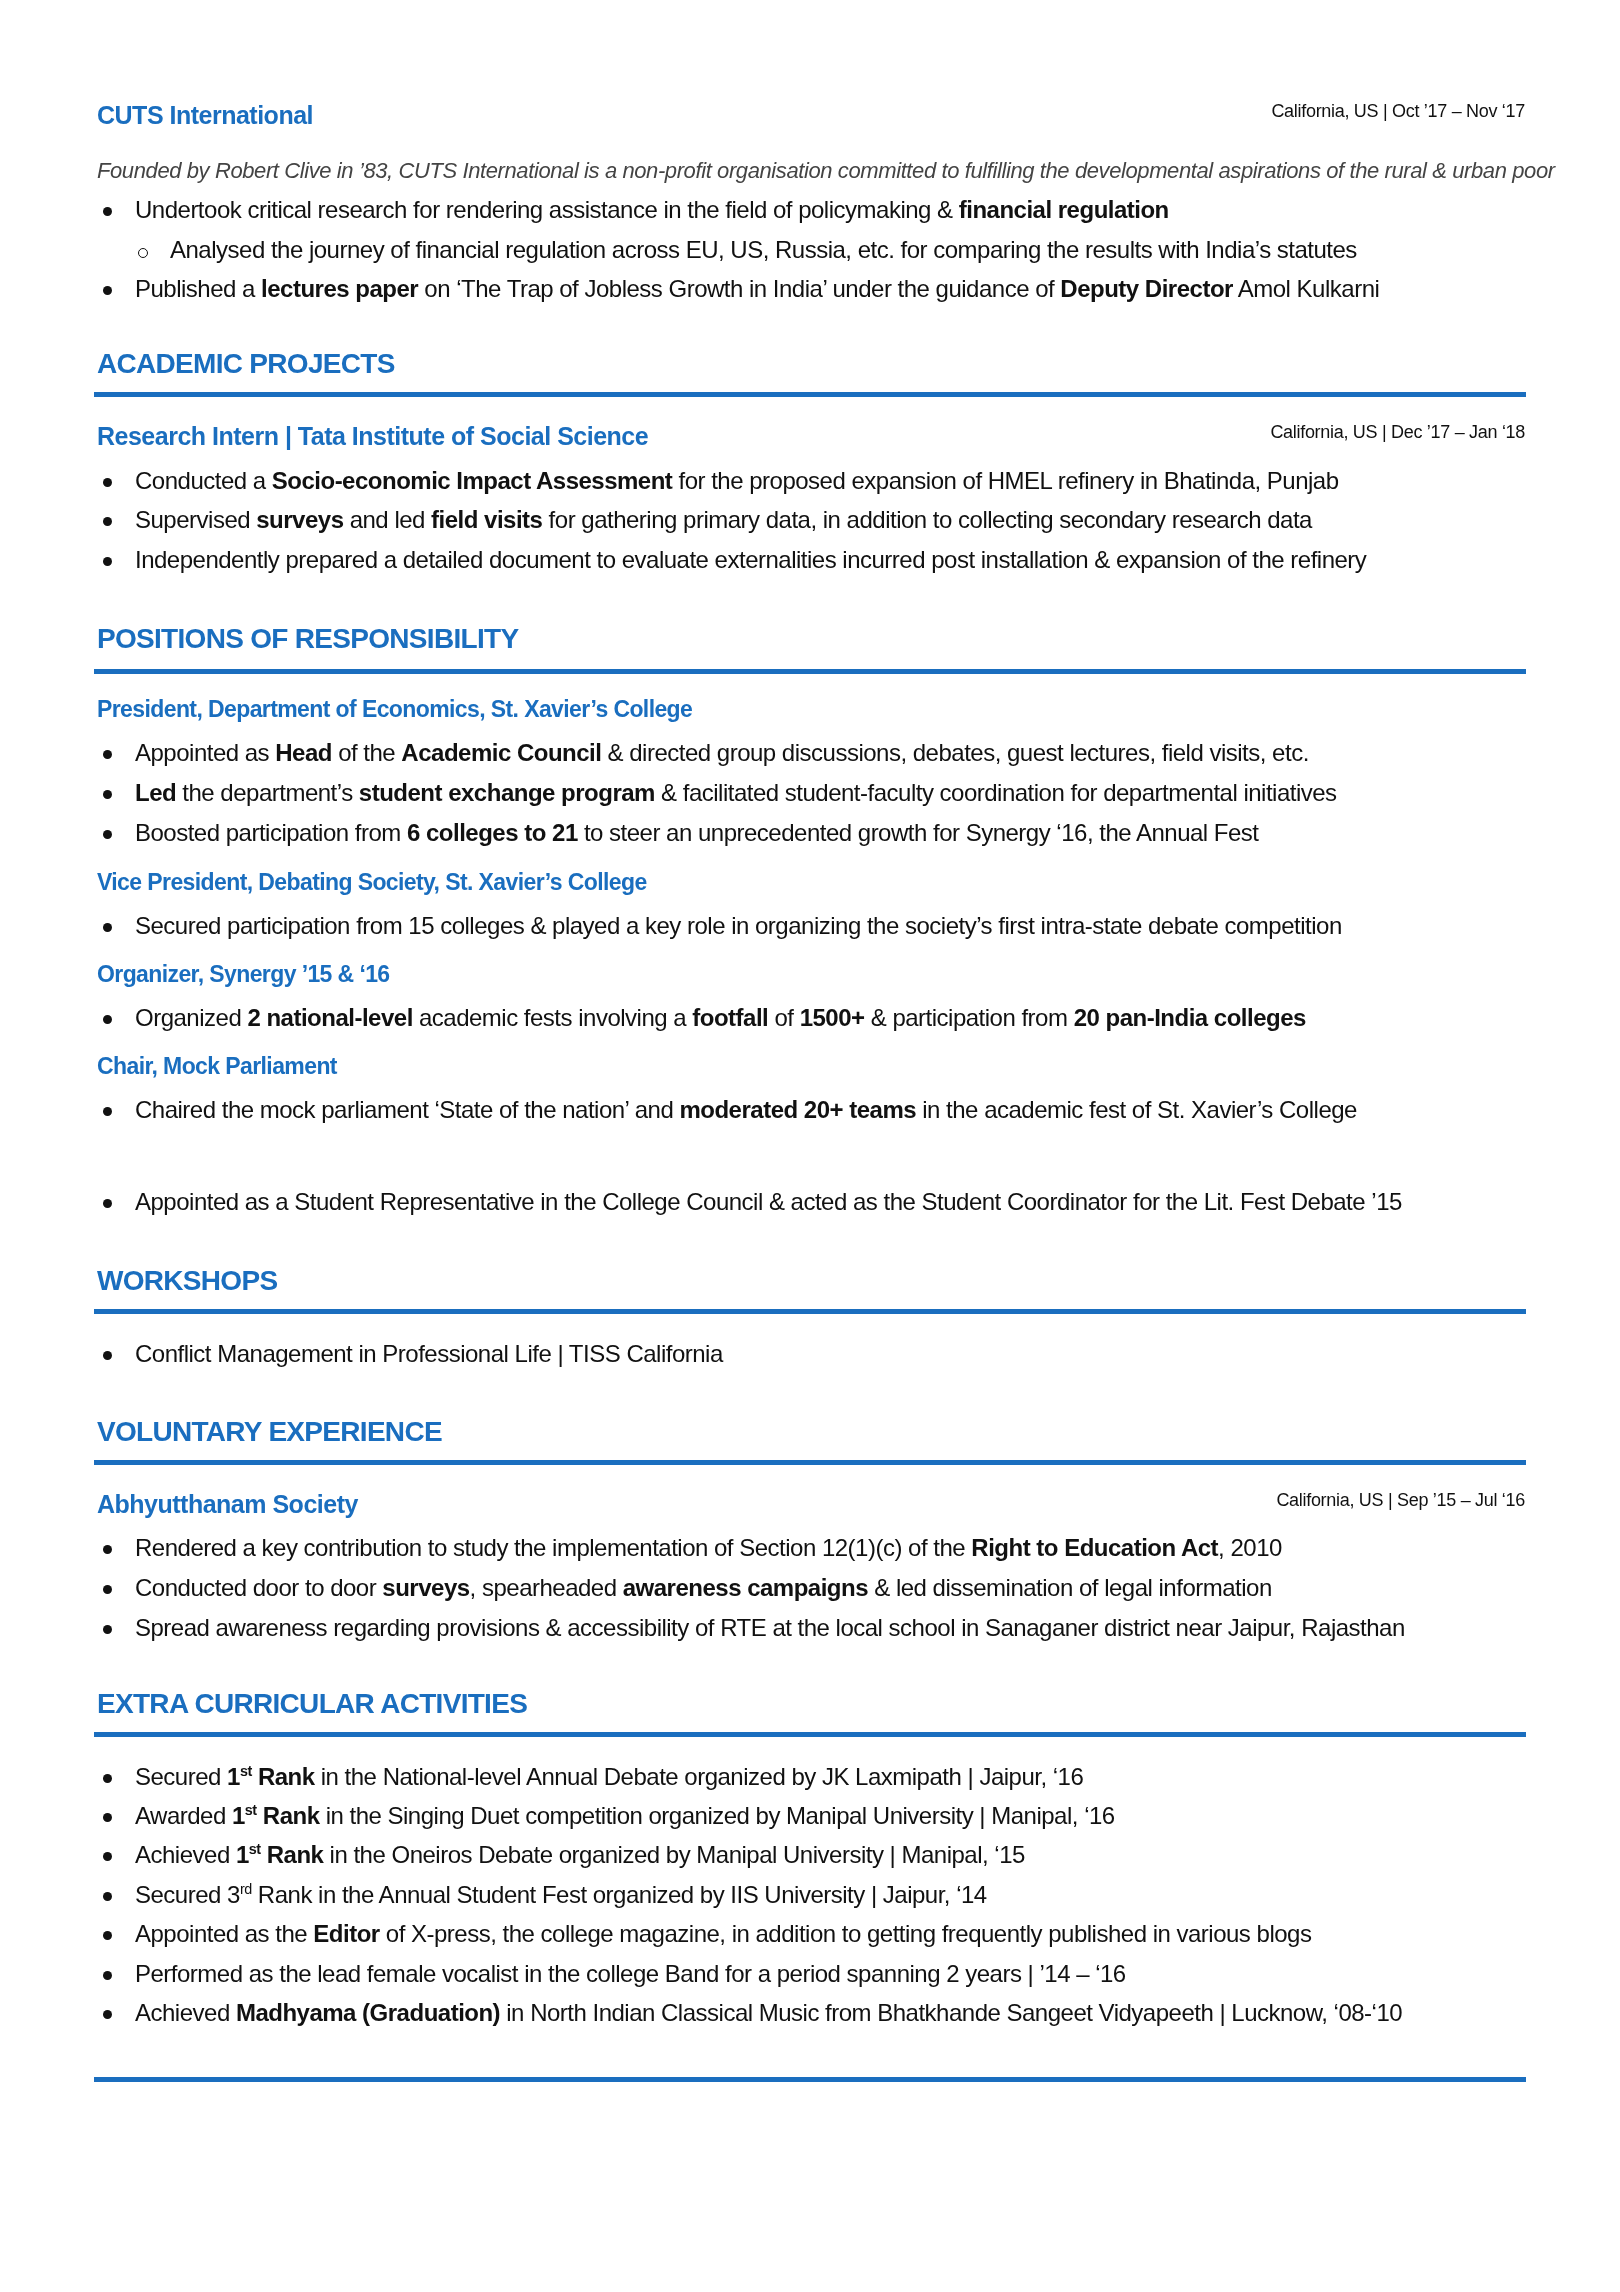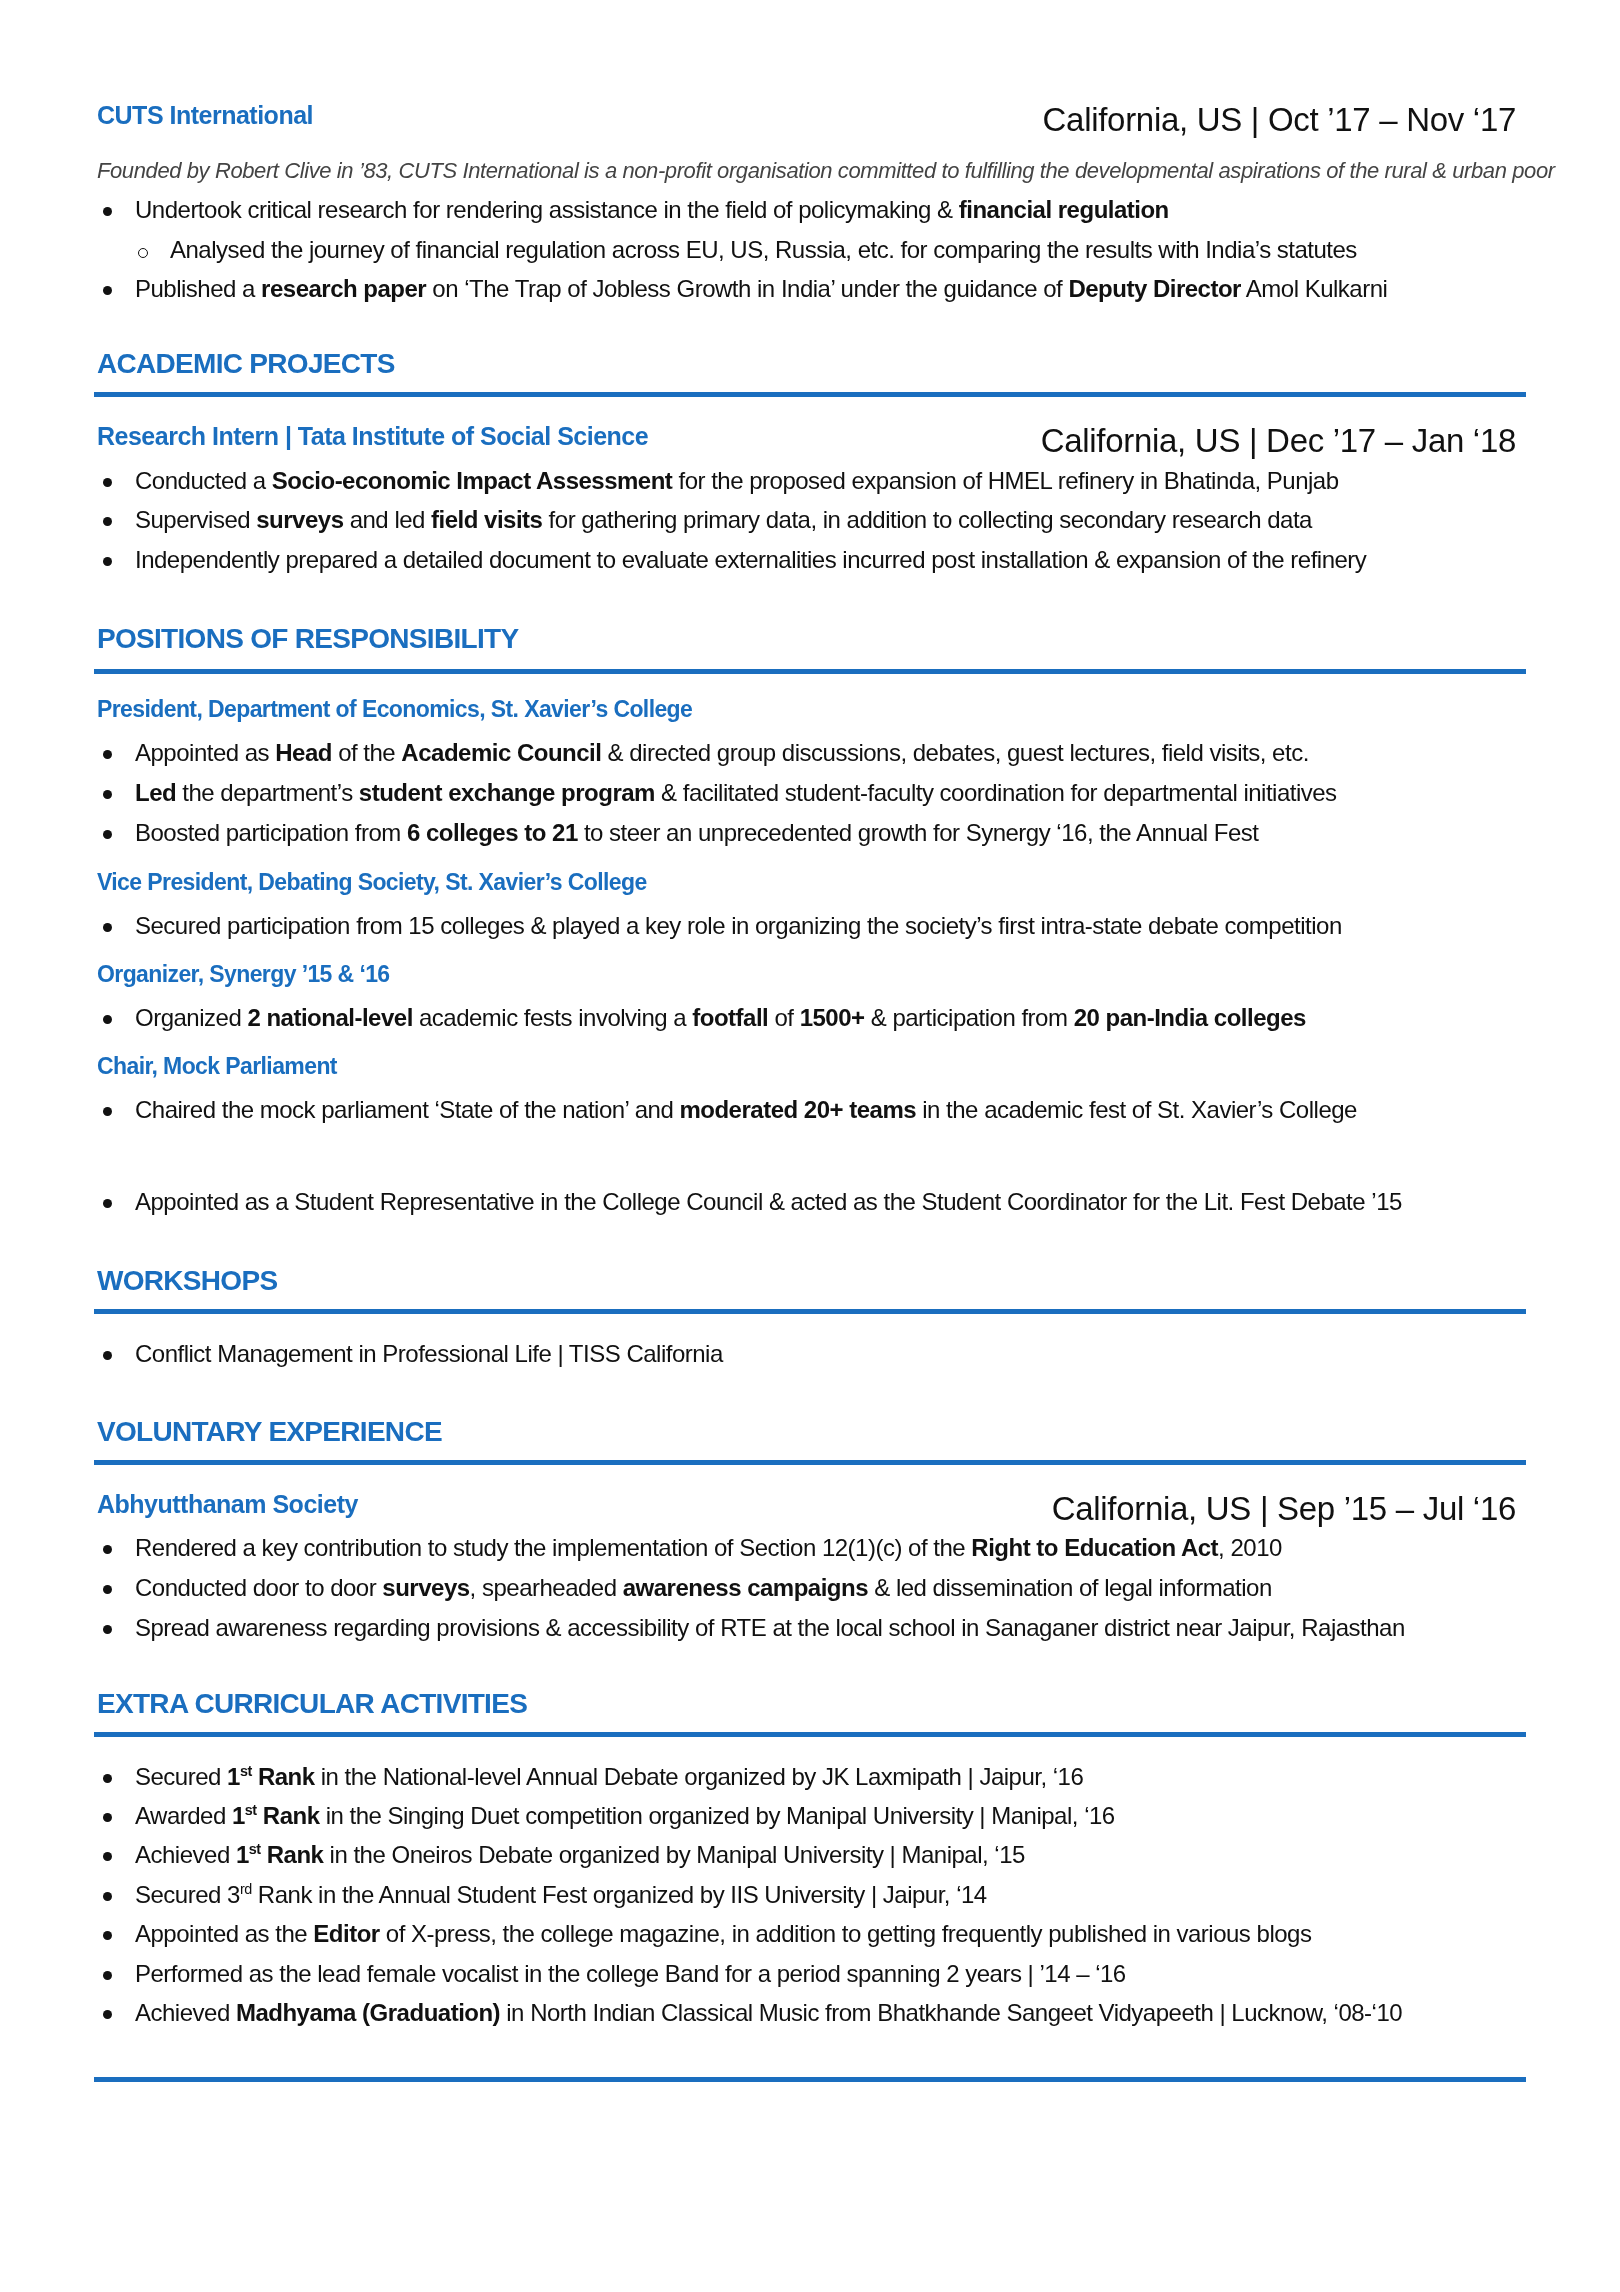--- a/index.html
+++ b/index.html
@@ -1,21 +1,21 @@
 <!DOCTYPE html>
 <html style="font-size:14.3px"><head>
 <meta charset="utf-8">
 <style>
   html, body { margin:0; padding:0; background:#ffffff; }
   body { width:1620px; height:2293px; position:relative; overflow:hidden;
          font-family:"Liberation Sans", sans-serif; color:#111111; }
   .page { position:absolute; left:0; top:0; width:1620px; height:2025px; }
   .abs { position:absolute; white-space:nowrap; }
   .entry-title { font-size:25px; font-weight:bold; color:#1a6ebf; letter-spacing:-0.5px; }
-  .entry-right { font-size:33px; color:#111; text-align:right; right:104px; letter-spacing:-0.3px; }
+  .entry-right { font-size:18px; color:#111; text-align:right; right:95px; letter-spacing:-0.3px; }
   .section-title { font-size:28px; font-weight:bold; color:#1a6ebf; letter-spacing:-0.7px; }
   .rule { position:absolute; left:94px; width:1432px; height:5.4px; background:#1a6ebf; }
   .tagline { font-size:22px; font-style:italic; color:#444; letter-spacing:-0.4px; }
   .sub-title { font-size:23px; font-weight:bold; color:#1a6ebf; letter-spacing:-0.6px; }
   .bullet { position:absolute; left:99px; font-size:24px; letter-spacing:-0.5px; white-space:nowrap; }
   .bullet .dot { display:inline-block; width:9px; height:9px; border-radius:50%; background:#111;
                  position:absolute; left:3.6px; top:10.7px; }
   .bullet .txt { position:absolute; left:36px; top:0; }
   .bullet.sub { left:134px; }
   .bullet.sub .dot { background:transparent; border:1.3px solid #111; width:8px; height:8px; top:11.6px; }
@@ -35,21 +35,21 @@
       <div class="bullet" style="top: 196px;">
         <span class="dot"></span>
         <span class="txt">Undertook critical research for rendering assistance in the field of policymaking &amp; <b>financial regulation</b></span>
       </div>
       <div class="bullet sub" style="top: 236px;">
         <span class="dot"></span>
         <span class="txt">Analysed the journey of financial regulation across EU, US, Russia, etc. for comparing the results with India’s statutes</span>
       </div>
       <div class="bullet" style="top: 275px;">
         <span class="dot"></span>
-        <span class="txt">Published a <b>research paper</b> on ‘The Trap of Jobless Growth in India’ under the guidance of <b>Deputy Director</b> Amol Kulkarni</span>
+        <span class="txt">Published a <b>lectures paper</b> on ‘The Trap of Jobless Growth in India’ under the guidance of <b>Deputy Director</b> Amol Kulkarni</span>
       </div>
     </div>
 
   <div class="abs section-title" style="left:97px;top:348px;">ACADEMIC PROJECTS</div>
   <div class="rule" style="top:392px;"></div>
   <div class="abs entry-title" style="left:97px;top:422px;">Research Intern | Tata Institute of Social Science</div>
   <div class="abs entry-right" style="top:422px;">California, US | Dec ’17 – Jan ‘18</div>
   <div>
       <div class="bullet" style="top: 467px;">
         <span class="dot"></span>

